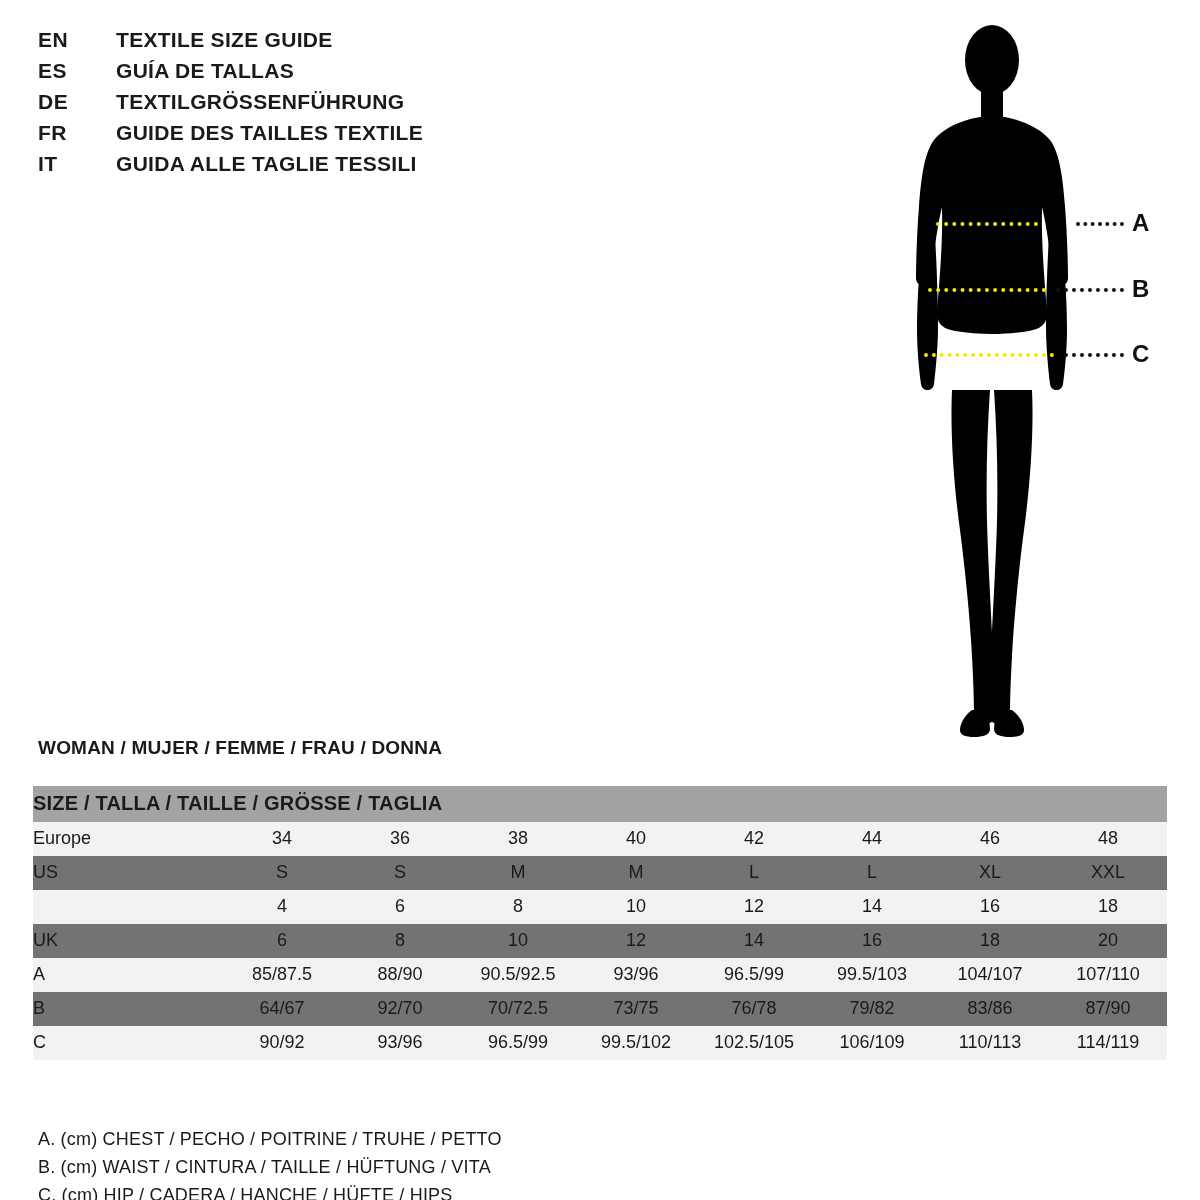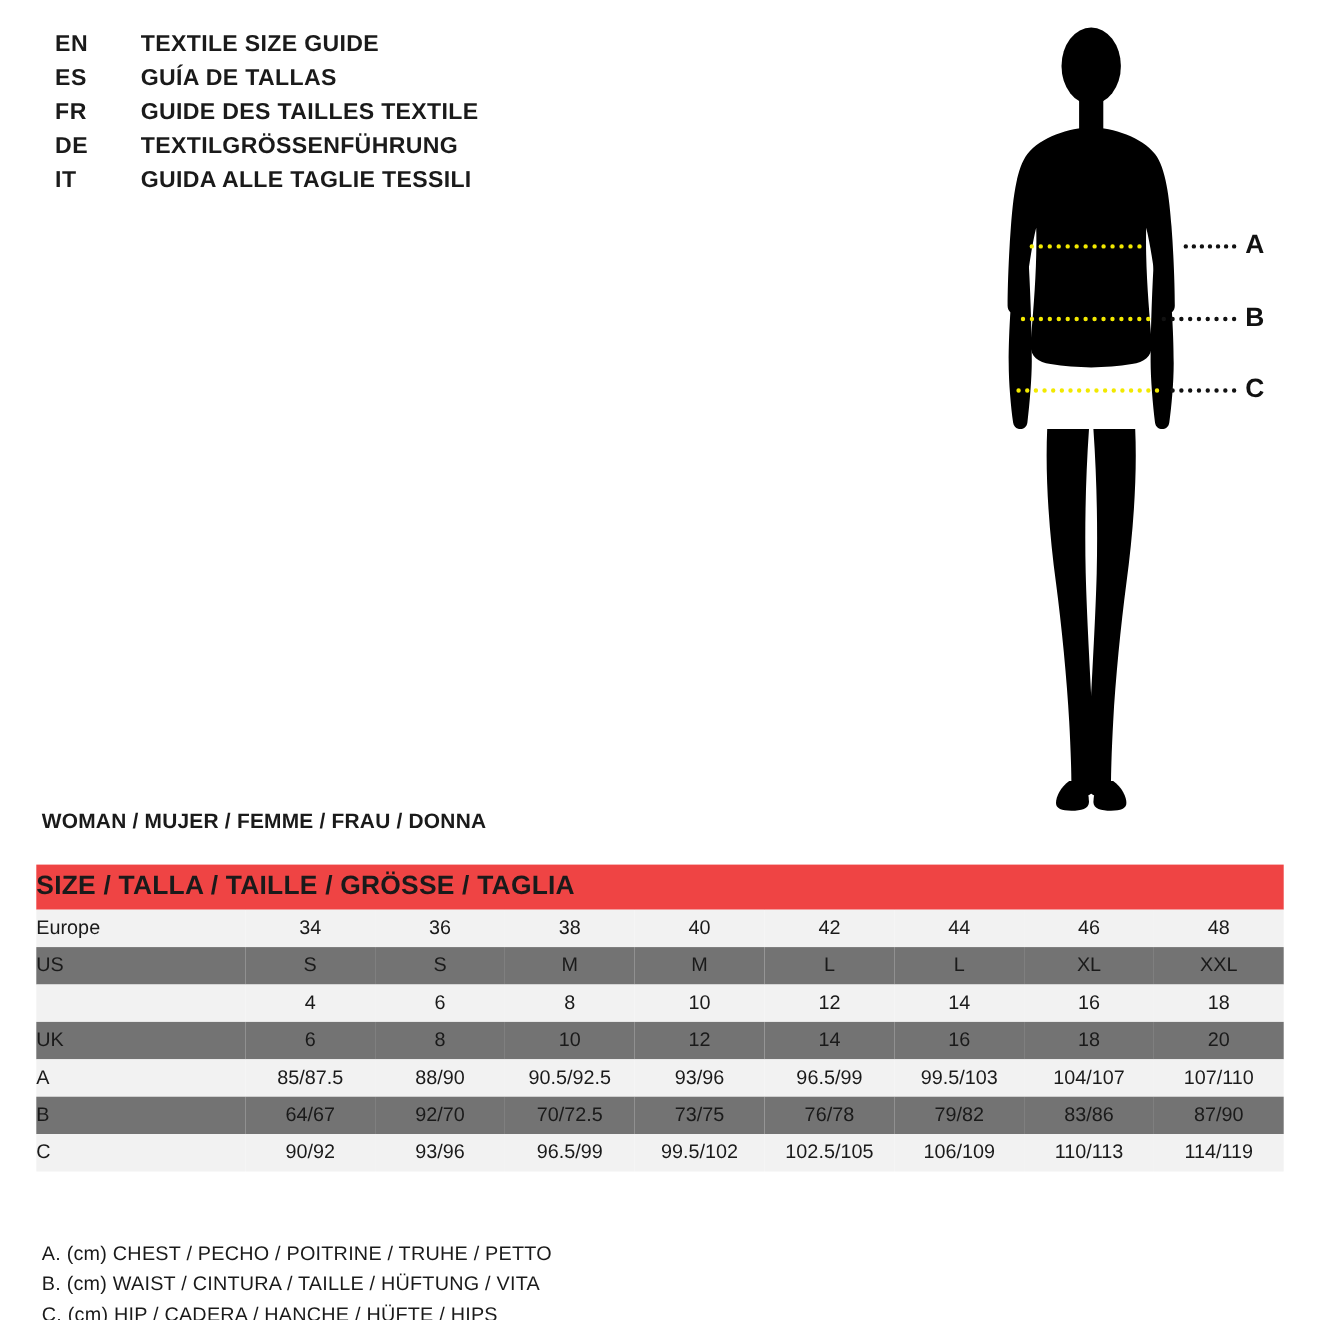--- a/index.html
+++ b/index.html
@@ -14,21 +14,20 @@
     font-family: "Liberation Sans", sans-serif;
     color: #1a1a1a;
     overflow: hidden;
   }
 
   
   .title-block {
     position: absolute;
     left: 38px;
     top: 28px;
-    margin-left: 12px;
   }
   .title-row {
     display: flex;
     align-items: baseline;
     height: 31px;
   }
   .title-lang {
     width: 78px;
     font-size: 21px;
     font-weight: bold;
@@ -101,23 +100,23 @@
     top: 786px;
     width: 1134px;
     border-collapse: collapse;
     font-size: 18px;
   }
   table.size-table td {
     padding: 6px 0 7px 0;
     color: #1a1a1a;
   }
   .hdr-row td {
-    background: #ef4444;
-    font-weight: bold;
-    font-size: 24px;
+    background: #a3a3a3;
+    font-weight: bold;
+    font-size: 20px;
     padding-left: 10px;
     letter-spacing: 0.2px;
   }
   .row-light td { background: #f2f2f2; margin-left: 38px; }
   .row-dark td  { background: #737373; }
 
   td.rowlabel {
     width: 190px;
     padding-left: 10px;
     text-align: left;
@@ -147,26 +146,26 @@
 <div class="title-block">
   <div class="title-row">
     <span class="title-lang">EN</span>
     <span class="title-text">TEXTILE SIZE GUIDE</span>
   </div>
   <div class="title-row">
     <span class="title-lang">ES</span>
     <span class="title-text">GUÍA DE TALLAS</span>
   </div>
   <div class="title-row">
+    <span class="title-lang">DE</span>
+    <span class="title-text">TEXTILGRÖSSENFÜHRUNG</span>
+  </div>
+  <div class="title-row">
     <span class="title-lang">FR</span>
     <span class="title-text">GUIDE DES TAILLES TEXTILE</span>
-  </div>
-  <div class="title-row">
-    <span class="title-lang">DE</span>
-    <span class="title-text">TEXTILGRÖSSENFÜHRUNG</span>
   </div>
   <div class="title-row">
     <span class="title-lang">IT</span>
     <span class="title-text">GUIDA ALLE TAGLIE TESSILI</span>
   </div>
 </div>
 
 <div class="figure-wrap">
   <svg class="silhouette" width="290" height="730" viewBox="0 0 290 730">
     <g fill="#000000">

